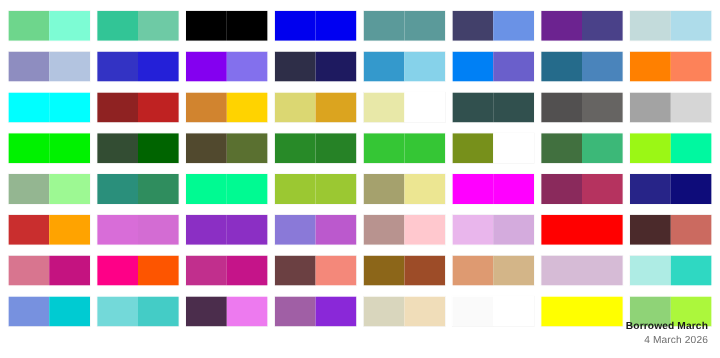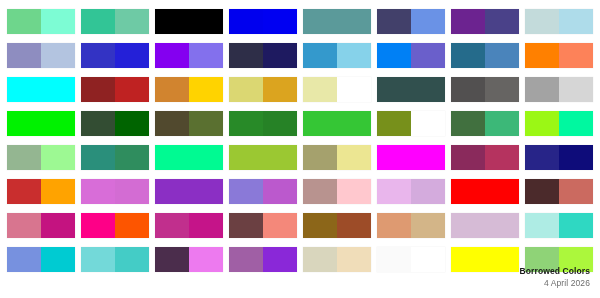--- a/index.html
+++ b/index.html
@@ -341,18 +341,18 @@
         <div class="swatch-half" style="background-color: rgb(255, 255, 0);"></div>
       </div>
       <div class="swatch-pair">
         <div class="swatch-half" style="background-color: rgb(143, 211, 119);"></div>
         <div class="swatch-half" style="background-color: rgb(172, 247, 60);"></div>
       </div>
     </div>
 
   <div id="footer-bar">
     <div id="footer-meta">
-      <div id="footer-label">Borrowed Colors</div>
-      <div id="footer-date">4 April 2026</div>
+      <div id="footer-label">Borrowed March</div>
+      <div id="footer-date">4 March 2026</div>
     </div>
   </div>
 
 </div>
 
 </body></html>

